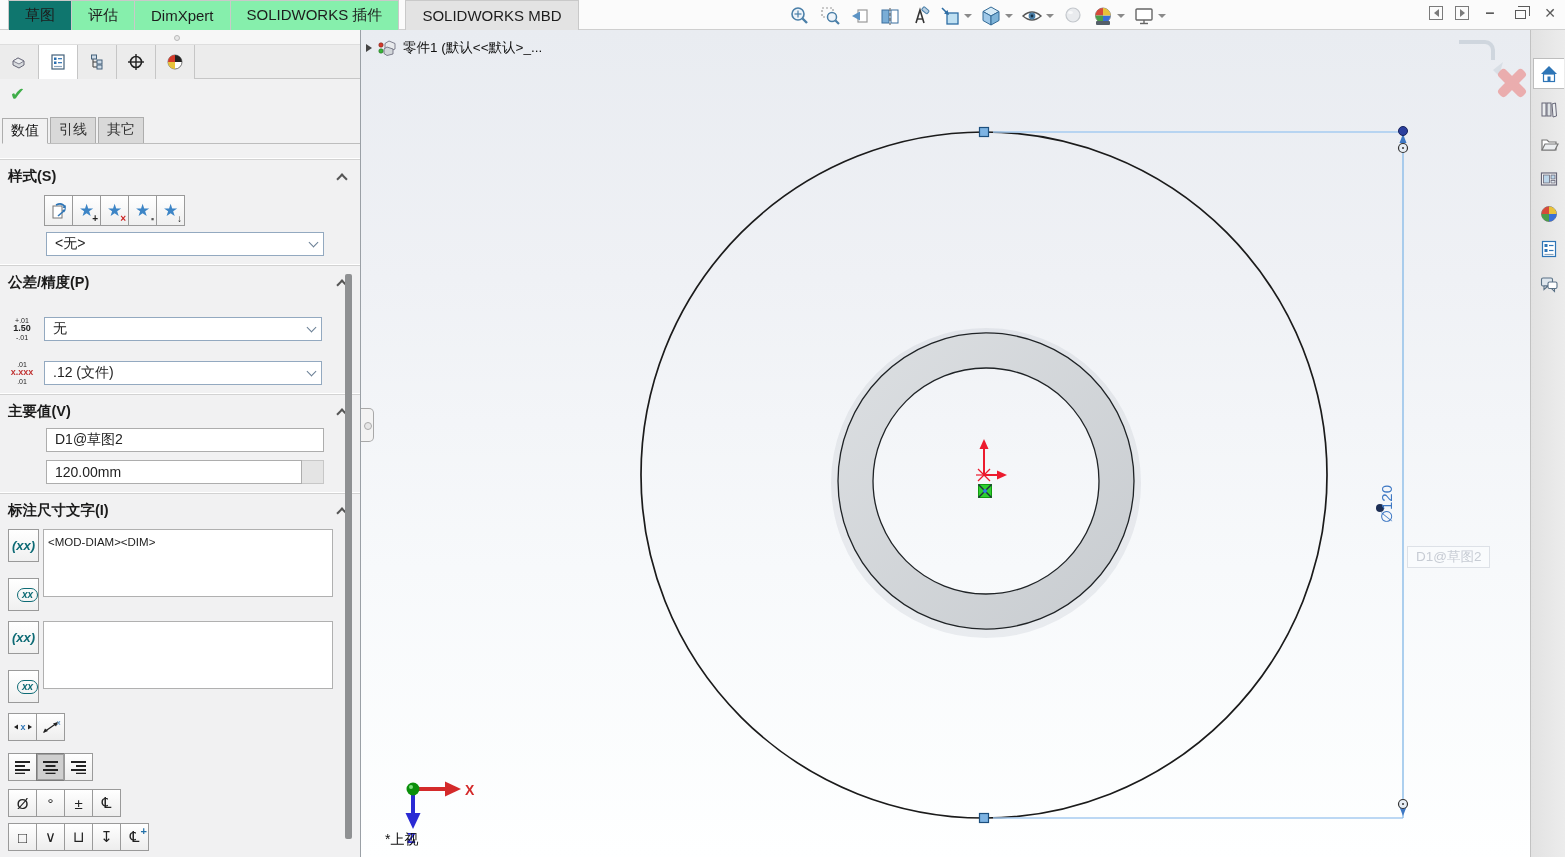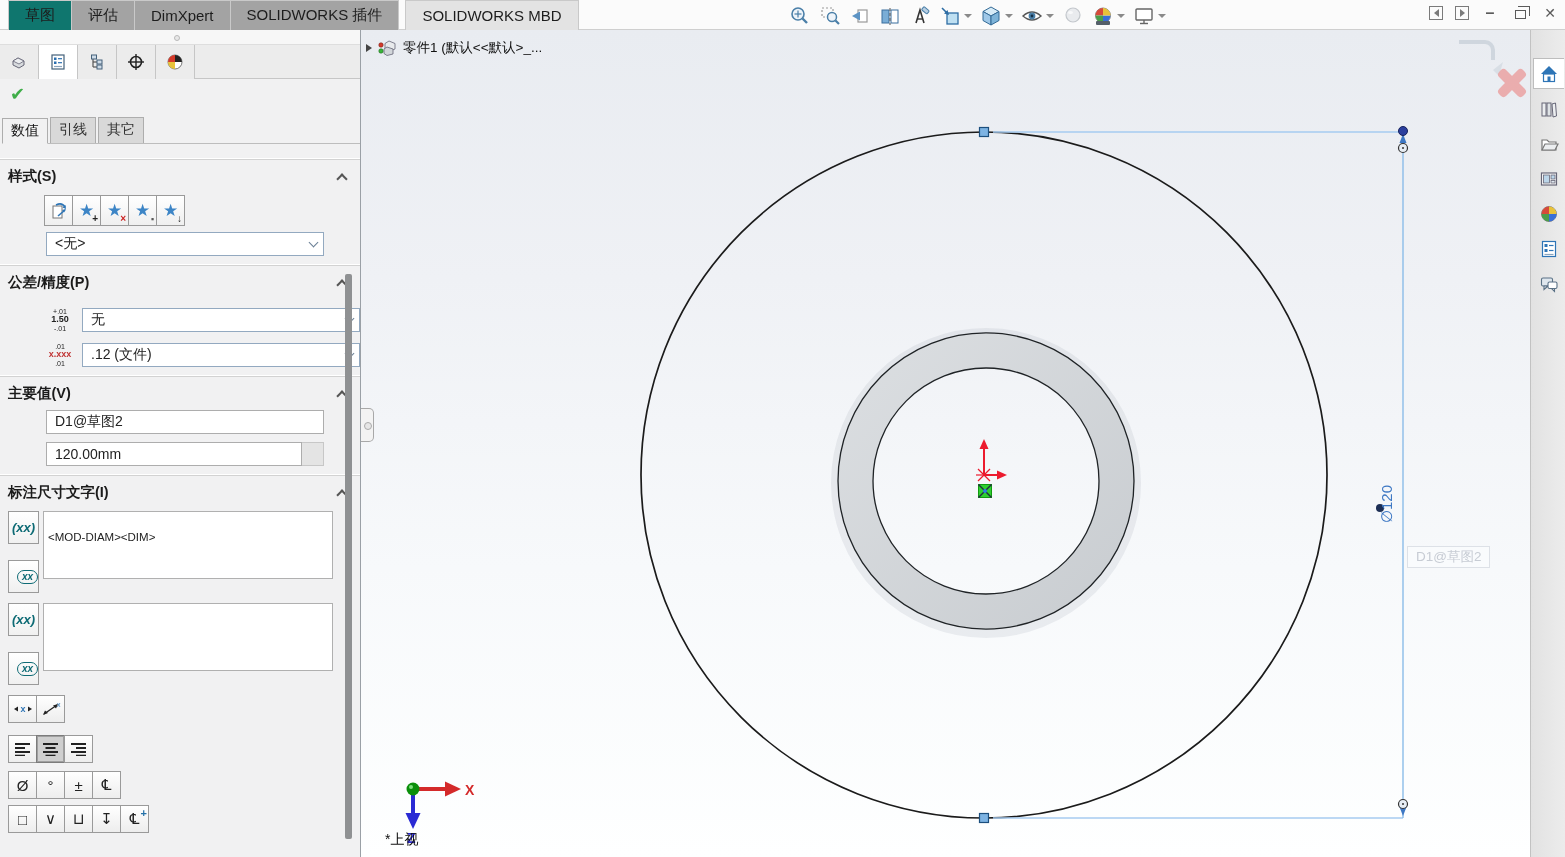--- a/index.html
+++ b/index.html
@@ -5,21 +5,21 @@
   * { margin:0; padding:0; box-sizing:border-box; }
   html,body { width:1565px; height:857px; overflow:hidden; }
   body { font-family:"Liberation Sans","DejaVu Sans",sans-serif; background:#fff; }
   .app { position:relative; width:1565px; height:857px; background:#fff; }
 
   
   .titlebar { position:absolute; left:0; top:0; width:1565px; height:30px;
     background:#fbfbfb; border-bottom:1px solid #cfcfcf; }
   .ribbon-tabs { position:absolute; left:8px; top:0; height:30px; display:flex; }
   .rtab { height:30px; padding:0 16px; display:flex; align-items:center;
-    font-size:15px; color:#1d1d1d; background:#a3a3a3; border:1px solid #c9c9c9;
+    font-size:15px; color:#1d1d1d; background:#86efac; border:1px solid #c9c9c9;
     border-bottom:none; cursor:default; white-space:nowrap; }
   .rtab + .rtab { margin-left:-1px; }
   .rtab.active { background:#0f766e; }
   .rtab.mbd { background:#e3e3e3; margin-left:6px; }
 
   .view-toolbar { position:absolute; left:785px; top:2px; height:27px; display:flex; align-items:center; }
   .vbtn { display:flex; align-items:center; padding:1px 2px; margin:0 2px; border-radius:2px; }
   .vbtn svg { display:block; }
   .drop { width:0; height:0; border-left:4px solid transparent; border-right:4px solid transparent;
     border-top:4px solid #8a8a8a; margin-left:3px; }
@@ -74,42 +74,42 @@
   .badge { position:absolute; right:2px; bottom:1px; font-size:10px; font-weight:bold; color:#222; }
   .badge.red { color:#cc2222; }
   .badge.disk { color:#555; font-size:9px; }
 
   .dd { position:relative; margin:2px 0 8px 46px; width:278px; height:24px; background:#fff;
     border:1px solid #93a9c0; display:flex; align-items:center; padding:0 22px 0 8px;
     font-size:14px; color:#222; }
   .chev { position:absolute; right:6px; top:8px; width:7px; height:7px;
     border-right:1.6px solid #6a7f95; border-bottom:1.6px solid #6a7f95; transform:rotate(45deg); margin-top:-2px; }
 
-  .tol-row { display:flex; align-items:center; margin:11px 0 8px 0;justify-content:flex-end; }
+  .tol-row { display:flex; align-items:center; margin:20px 0 8px 0; }
   .tol-icon { width:44px; text-align:center; line-height:1.05; color:#222; }
   .tol-icon .t { font-size:7px; display:block; }
   .tol-icon .m { font-size:9px; font-weight:bold; display:block; }
   .tol-icon .m.red { color:#c03333; }
   .tol-row .dd { margin:0; }
 
   .pm-input { margin:2px 0 8px 46px; width:278px; height:24px; border:1px solid #adadad;
     background:#fff; font-size:14px; padding:0 8px; color:#222; font-family:inherit; }
   .val-row { display:flex; align-items:flex-start; }
   .val-row .pm-input { width:256px; margin-right:0; }
   .spin { width:22px; height:24px; background:#e4e4e4; border:1px solid #c7c7c7; border-left:none; }
 
   .dt-group { display:flex; margin:4px 8px 10px 8px; }
   .dt-icons { display:flex; flex-direction:column; margin-right:4px; }
   .dt-btn { width:31px; height:33px; border:1px solid #9a9a9a; background:linear-gradient(#fff,#f0f0f0);
     display:flex; align-items:center; justify-content:center; color:#0e6b75; font-weight:bold; }
   .dt-btn + .dt-btn { margin-top:16px;justify-content:flex-end; }
   .dt-btn .paren { font-size:13px; font-style:italic; }
   .dt-btn .oval { font-size:10px; font-style:italic; border:1.6px solid #0e6b75; border-radius:8px; padding:0 4px; line-height:12px; }
   .dt-text { width:290px; height:68px; border:1px solid #b0b0b0; background:#fff; resize:none;
-    font-size:11.5px; font-family:inherit; color:#222; padding:19px 4px; }
+    font-size:11.5px; font-family:inherit; color:#222; padding:6px 4px; }
 
   .btn-row { display:flex; margin-left:8px; }
   .btn-row.mA { margin-top:8px; }
   .btn-row.mB { margin-top:12px; }
   .btn-row.mC { margin-top:8px; }
   .btn-row.mD { margin-top:6px; }
   .pbtn { width:29px; height:28px; border:1px solid #9a9a9a; background:linear-gradient(#fff,#ededed);
     display:flex; align-items:center; justify-content:center; font-size:15px; color:#222; position:relative; }
   .pbtn + .pbtn { margin-left:-1px; }
   .pbtn.pressed { background:#cfcfcf; border-color:#7c7c7c; box-shadow:inset 0 0 0 1px #9f9f9f; }

